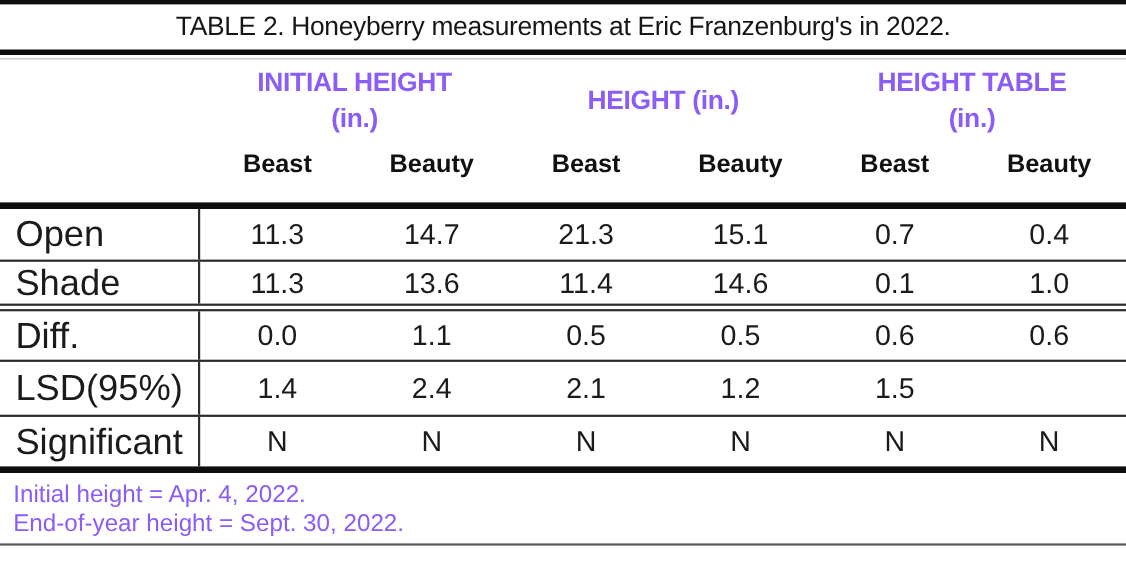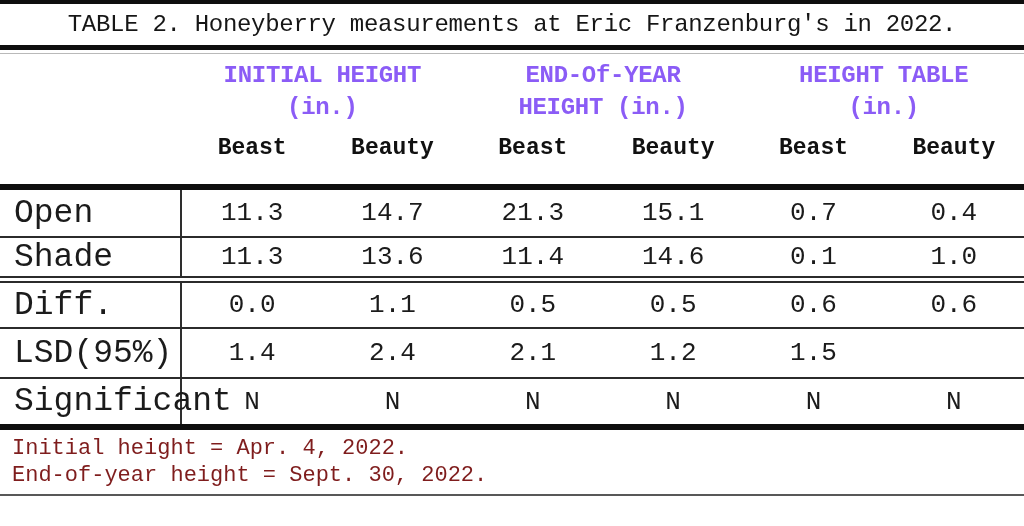--- a/index.html
+++ b/index.html
@@ -1,20 +1,20 @@
 <!DOCTYPE html>
 <html><head>
 <meta charset="utf-8">
 <style>
   html,body{margin:0;padding:0;background:#ffffff;}
   #page{
     position:relative;
     width:1024px;height:526px;
     background:#ffffff;
-    font-family:Liberation Mono, monospace;
+    font-family:Liberation Sans, sans-serif;
     color:#1a1a1a;
     overflow:hidden;
     box-sizing:border-box;
   }
   .rule-top{height:4px;background:#0e0e0e;}
   .title-row{
     height:41px;display:flex;align-items:center;justify-content:center;
     font-size:24px;letter-spacing:-0.3px;color:#161616;white-space:nowrap;
   }
   .rule-thick{height:5px;background:#0e0e0e;}
@@ -40,21 +40,21 @@
     border-right:2px solid #2e2e2e;box-sizing:border-box;
   }
   .value-cell{text-align:center;font-size:26px;color:#1b1b1b;}
   .row-open{height:48px;border-bottom:2px solid #2b2b2b;}
   .row-shade{height:45px;border-bottom:7px double #2b2b2b;}
   .row-diff{height:46px;border-bottom:2px solid #2b2b2b;}
   .row-lsd{height:50px;border-bottom:2px solid #2b2b2b;}
   .row-significant{height:45px;}
   .rule-bottom{height:6px;background:#0e0e0e;}
   .footnotes{padding:5px 0 0 12px;}
-  .footnote{font-size:22px;line-height:27px;color:#7f1d1d;}
+  .footnote{font-size:22px;line-height:27px;color:#8b5cf6;}
   .rule-final{height:2px;background:#585858;margin-top:5px;}
 </style>
 </head>
 <body>
 
 <div id="page">
 
   <div class="rule-top"></div>
 
   <div class="title-row">TABLE 2. Honeyberry measurements at Eric Franzenburg's in 2022.</div>
@@ -62,21 +62,20 @@
   <div class="rule-thick"></div>
   <div class="rule-faint"></div>
 
   <div class="grid groups">
     <div></div>
     <div class="group-cell">
       <div>INITIAL HEIGHT</div>
       <div>(in.)</div>
     </div>
     <div class="group-cell">
-      <div>END-Of-YEAR</div>
       <div>HEIGHT (in.)</div>
     </div>
     <div class="group-cell">
       <div>HEIGHT TABLE</div>
       <div>(in.)</div>
     </div>
   </div>
 
   <div class="grid subheads">
     <div></div>

